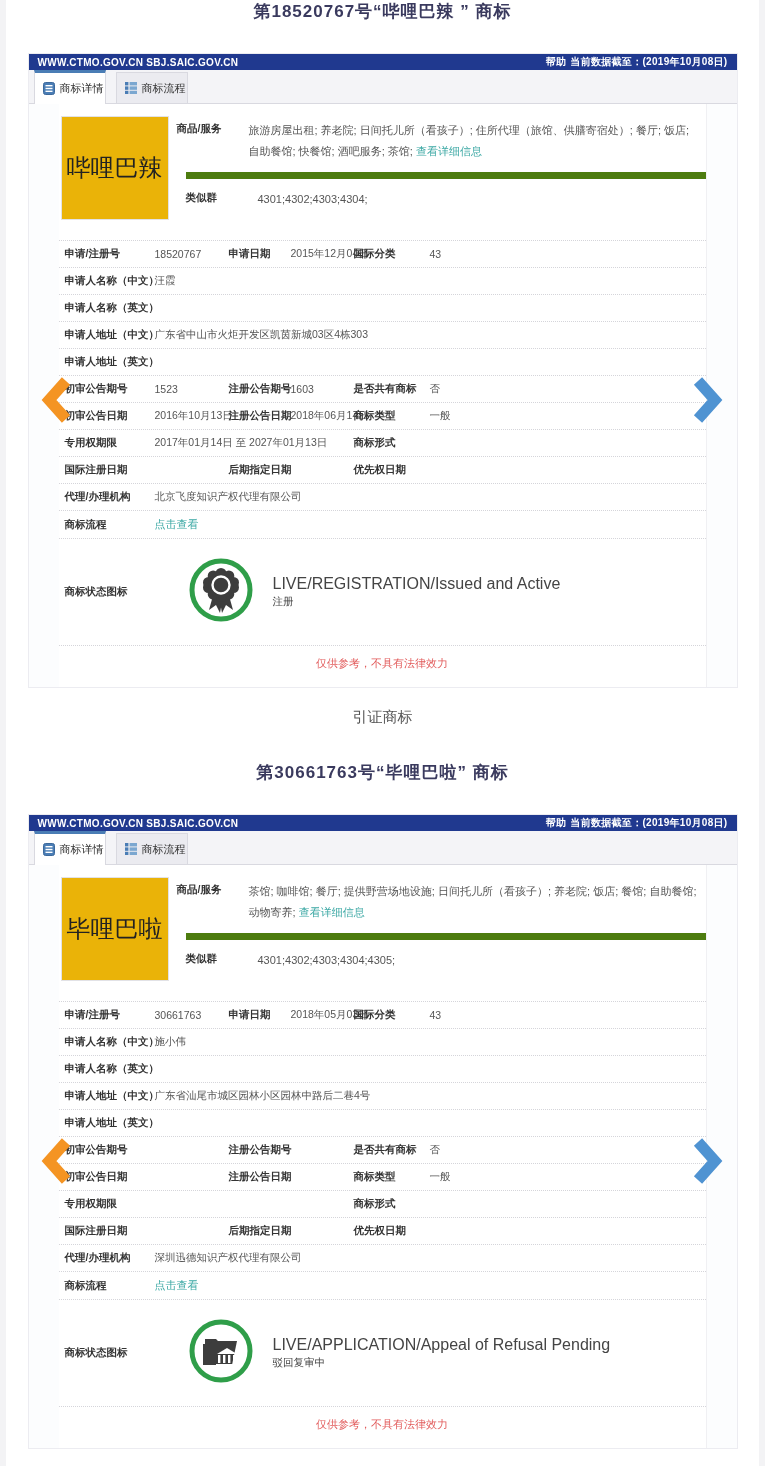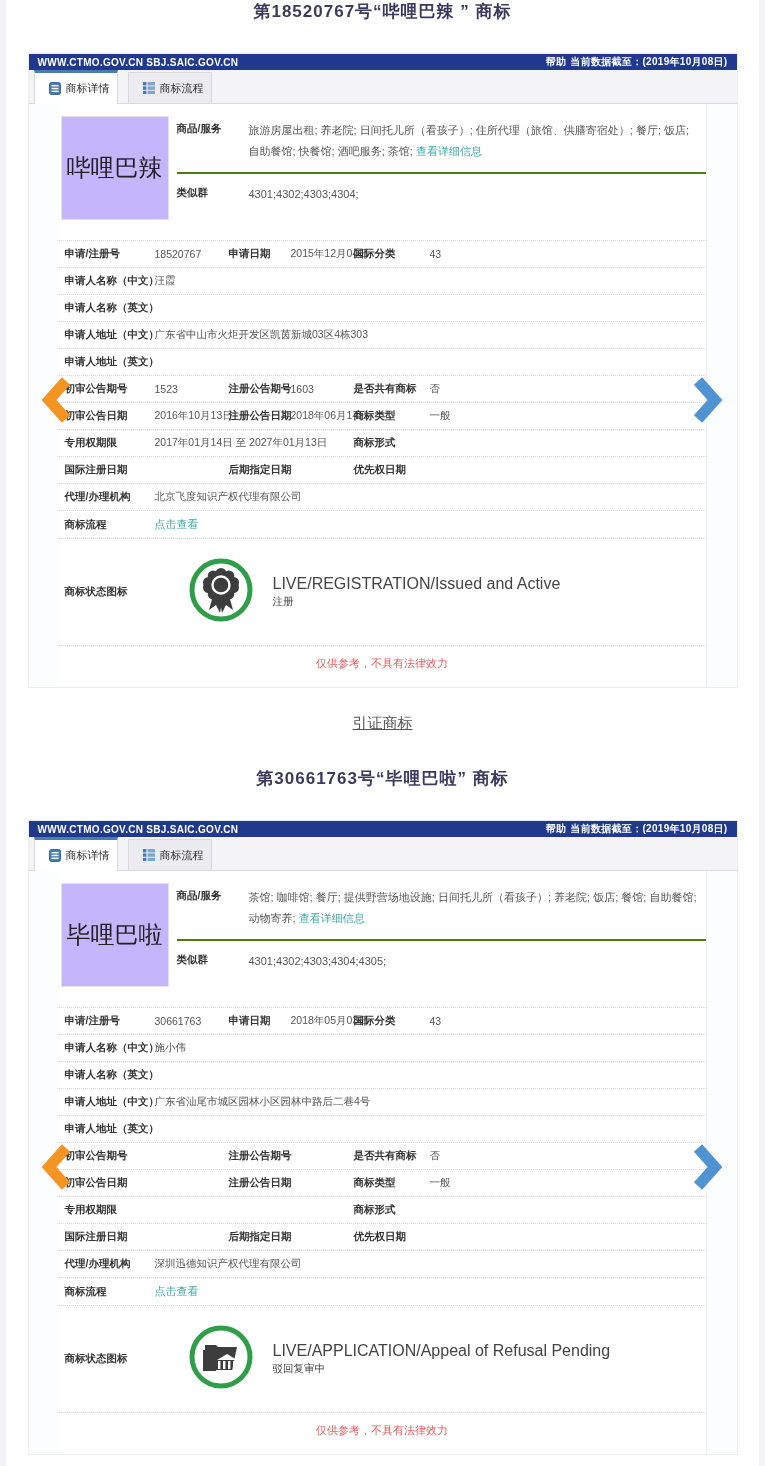--- a/index.html
+++ b/index.html
@@ -1,44 +1,44 @@
 <!DOCTYPE html>
 <html><head>
 <meta charset="utf-8">
 <style>
   * { margin:0; padding:0; box-sizing:border-box; }
   html,body { width:765px; background:#ffffff; font-family:"Liberation Sans", sans-serif; color:#444; }
   body { border-left:6px solid #f3f3f5; border-right:6px solid #f3f3f5; min-height:1466px; }
 
   .page-title { text-align:center; font-size:17px; font-weight:bold; color:#3a3a5e; letter-spacing:1px; }
-  .caption { text-align:center; font-size:15px; color:#555; margin-top:26px;text-decoration:underline; }
+  .caption { text-align:center; font-size:15px; color:#555; margin-top:20px; }
 
   .panel { width:710px; margin:30px auto 0; background:#fcfdfe; border:1px solid #ececf1; position:relative; overflow:hidden; }
 
   
   .wm { position:absolute; border:3px solid rgba(90,110,140,0.05); border-radius:6px; width:56px; height:56px; pointer-events:none; }
   .wm::after { content:""; position:absolute; inset:8px; border:2px solid rgba(90,110,140,0.05); border-radius:3px; }
 
   .urlbar { height:16px; background:#20398f; color:#fff; display:flex; justify-content:space-between; align-items:center; padding:0 9px; font-size:10px; font-weight:bold; letter-spacing:.3px; }
   .urlbar-right { display:flex; gap:4px; }
 
   .tabs { height:34px; background:#f4f4f7; border-bottom:1px solid #d9d9e0; display:flex; align-items:stretch; padding-left:5px; }
-  .tab { width:84px; display:flex; align-items:center; justify-content:center; gap:5px; font-size:11px; color:#333; cursor:pointer;padding-left:7px; }
+  .tab { width:72px; display:flex; align-items:center; justify-content:center; gap:5px; font-size:11px; color:#333; cursor:pointer;padding-left:7px; }
   .tab.active { background:#fff; border-top:3px solid #4a7db5; border-left:1px solid #d9d9e0; border-right:1px solid #d9d9e0; margin-bottom:-1px; }
   .tab.inactive { background:#ebebf0; border:1px solid #d9d9e0; border-bottom:none; margin-left:10px; margin-top:2px; }
   .tab svg { display:block; }
 
   .content { background:#fff; margin:0 30px; padding:12px 0 4px; position:relative; border-right:1px solid #f0f0f3; }
 
   .goods-section { display:flex; min-height:118px; }
-  .mark-box { width:108px; height:104px; border:1px solid #e2e2e6; margin-left:2px; display:flex; align-items:center; justify-content:center; background:#c4b5fd; }
+  .mark-box { width:108px; height:104px; border:1px solid #e2e2e6; margin-left:2px; display:flex; align-items:center; justify-content:center; background:#eab308; }
   .mark-text { font-family:"Liberation Serif", serif; font-size:24px; color:#222; white-space:nowrap; }
   .goods-table { flex:1; margin-left:8px; }
   .goods-row { display:grid; grid-template-columns:72px 1fr; padding:4px 0 10px; }
-  .goods-row + .goods-row { border-top:2px solid #4d7c0f; padding-top:10px; }
+  .goods-row + .goods-row { border-top:7px solid #4d7c0f; padding-top:10px;margin-left:9px; }
   .goods-label { font-size:10.5px; font-weight:bold; color:#333; padding-top:2px; }
   .goods-value { font-size:11px; color:#555; line-height:1.9; padding-right:4px; }
   a.link { color:#3ba8a4; text-decoration:none; font-size:11px; cursor:pointer; }
 
   .rows { margin-top:6px; }
   .row { display:grid; grid-template-columns:90px 74px 62px 63px 76px 1fr; align-items:center; padding:6px 0 6px 6px; border-top:1px dotted #d5d5da; min-height:26px; font-size:10.5px; }
   .lbl { font-weight:bold; color:#333; white-space:nowrap; }
   .val { color:#555; white-space:nowrap; }
   .vspan5 { grid-column:span 5; }
   .vspan3 { grid-column:span 3; }

